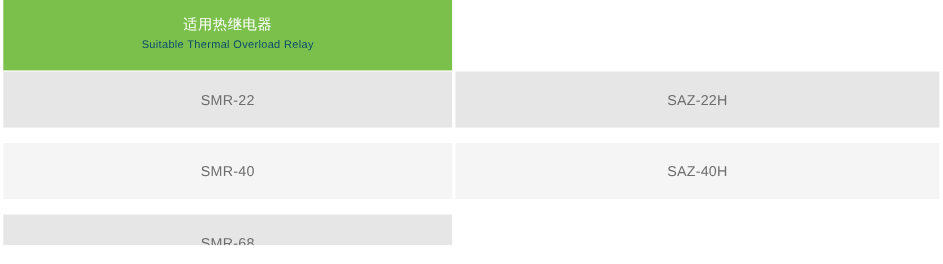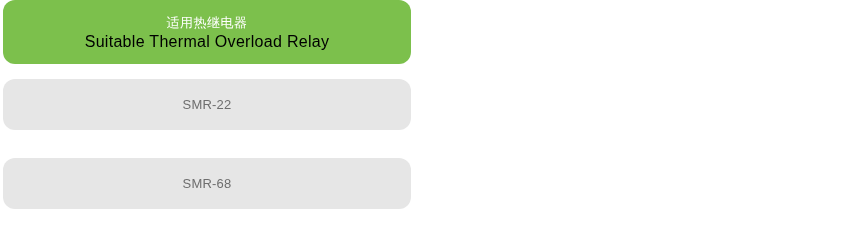--- a/index.html
+++ b/index.html
@@ -29,47 +29,46 @@
     background: #ffffff;
   }
   .cell {
     box-sizing: border-box;
     display: flex;
     flex-direction: column;
     align-items: center;
     justify-content: center;
     text-align: center;
     overflow: hidden;
-    border-radius: 12px;
   }
   .cell.col-left  { width: 408px; }
   .cell.col-right { flex: 1 1 auto; margin-left: 3px; }  
 
   
   .row.header { height: 64px; }
   .row.header .cell {
     background: #7cc04c;
     height: 64px;
   }
   .hdr-cn {
     color: #ffffff;
     font-size: 13px;
     line-height: 19px;
     letter-spacing: 0.5px;
     font-family: "DejaVu Sans", "Liberation Sans", sans-serif;
   }
   .hdr-en {
-    color: #000000;
-    font-size: 16px;
+    color: #0c4a6e;
+    font-size: 10px;
     line-height: 19px;
     letter-spacing: 0.3px;
   }
 
   
-  .row.body { height: 64px; margin-top: 15px; }
+  .row.body { height: 64px; margin-top: 1px; }
   .row.body .cell { height: 51px; }
   .row.body.shade-dark  .cell { background: #e6e6e6; }
   .row.body.shade-light .cell { background: #f5f5f5; }
   .cell-text {
     color: #6e6e6e;
     font-size: 13px;
     line-height: 17px;
     letter-spacing: 0.2px;
   }
 </style>
@@ -82,22 +81,33 @@
     <div class="cell col-left">
       <span class="hdr-cn">适用热继电器</span>
       <span class="hdr-en">Suitable Thermal Overload Relay</span>
     </div>
   </div>
 
   <div class="row body shade-dark">
     <div class="cell col-left">
       <span class="cell-text">SMR-22</span>
     </div>
+    <div class="cell col-right">
+      <span class="cell-text">SAZ-22H</span>
+    </div>
   </div>
 
+  <div class="row body shade-light">
+    <div class="cell col-left">
+      <span class="cell-text">SMR-40</span>
+    </div>
+    <div class="cell col-right">
+      <span class="cell-text">SAZ-40H</span>
+    </div>
+  </div>
 
   <div class="row body shade-dark">
     <div class="cell col-left">
       <span class="cell-text">SMR-68</span>
     </div>
   </div>
 
 </div>
 
 </body></html>

